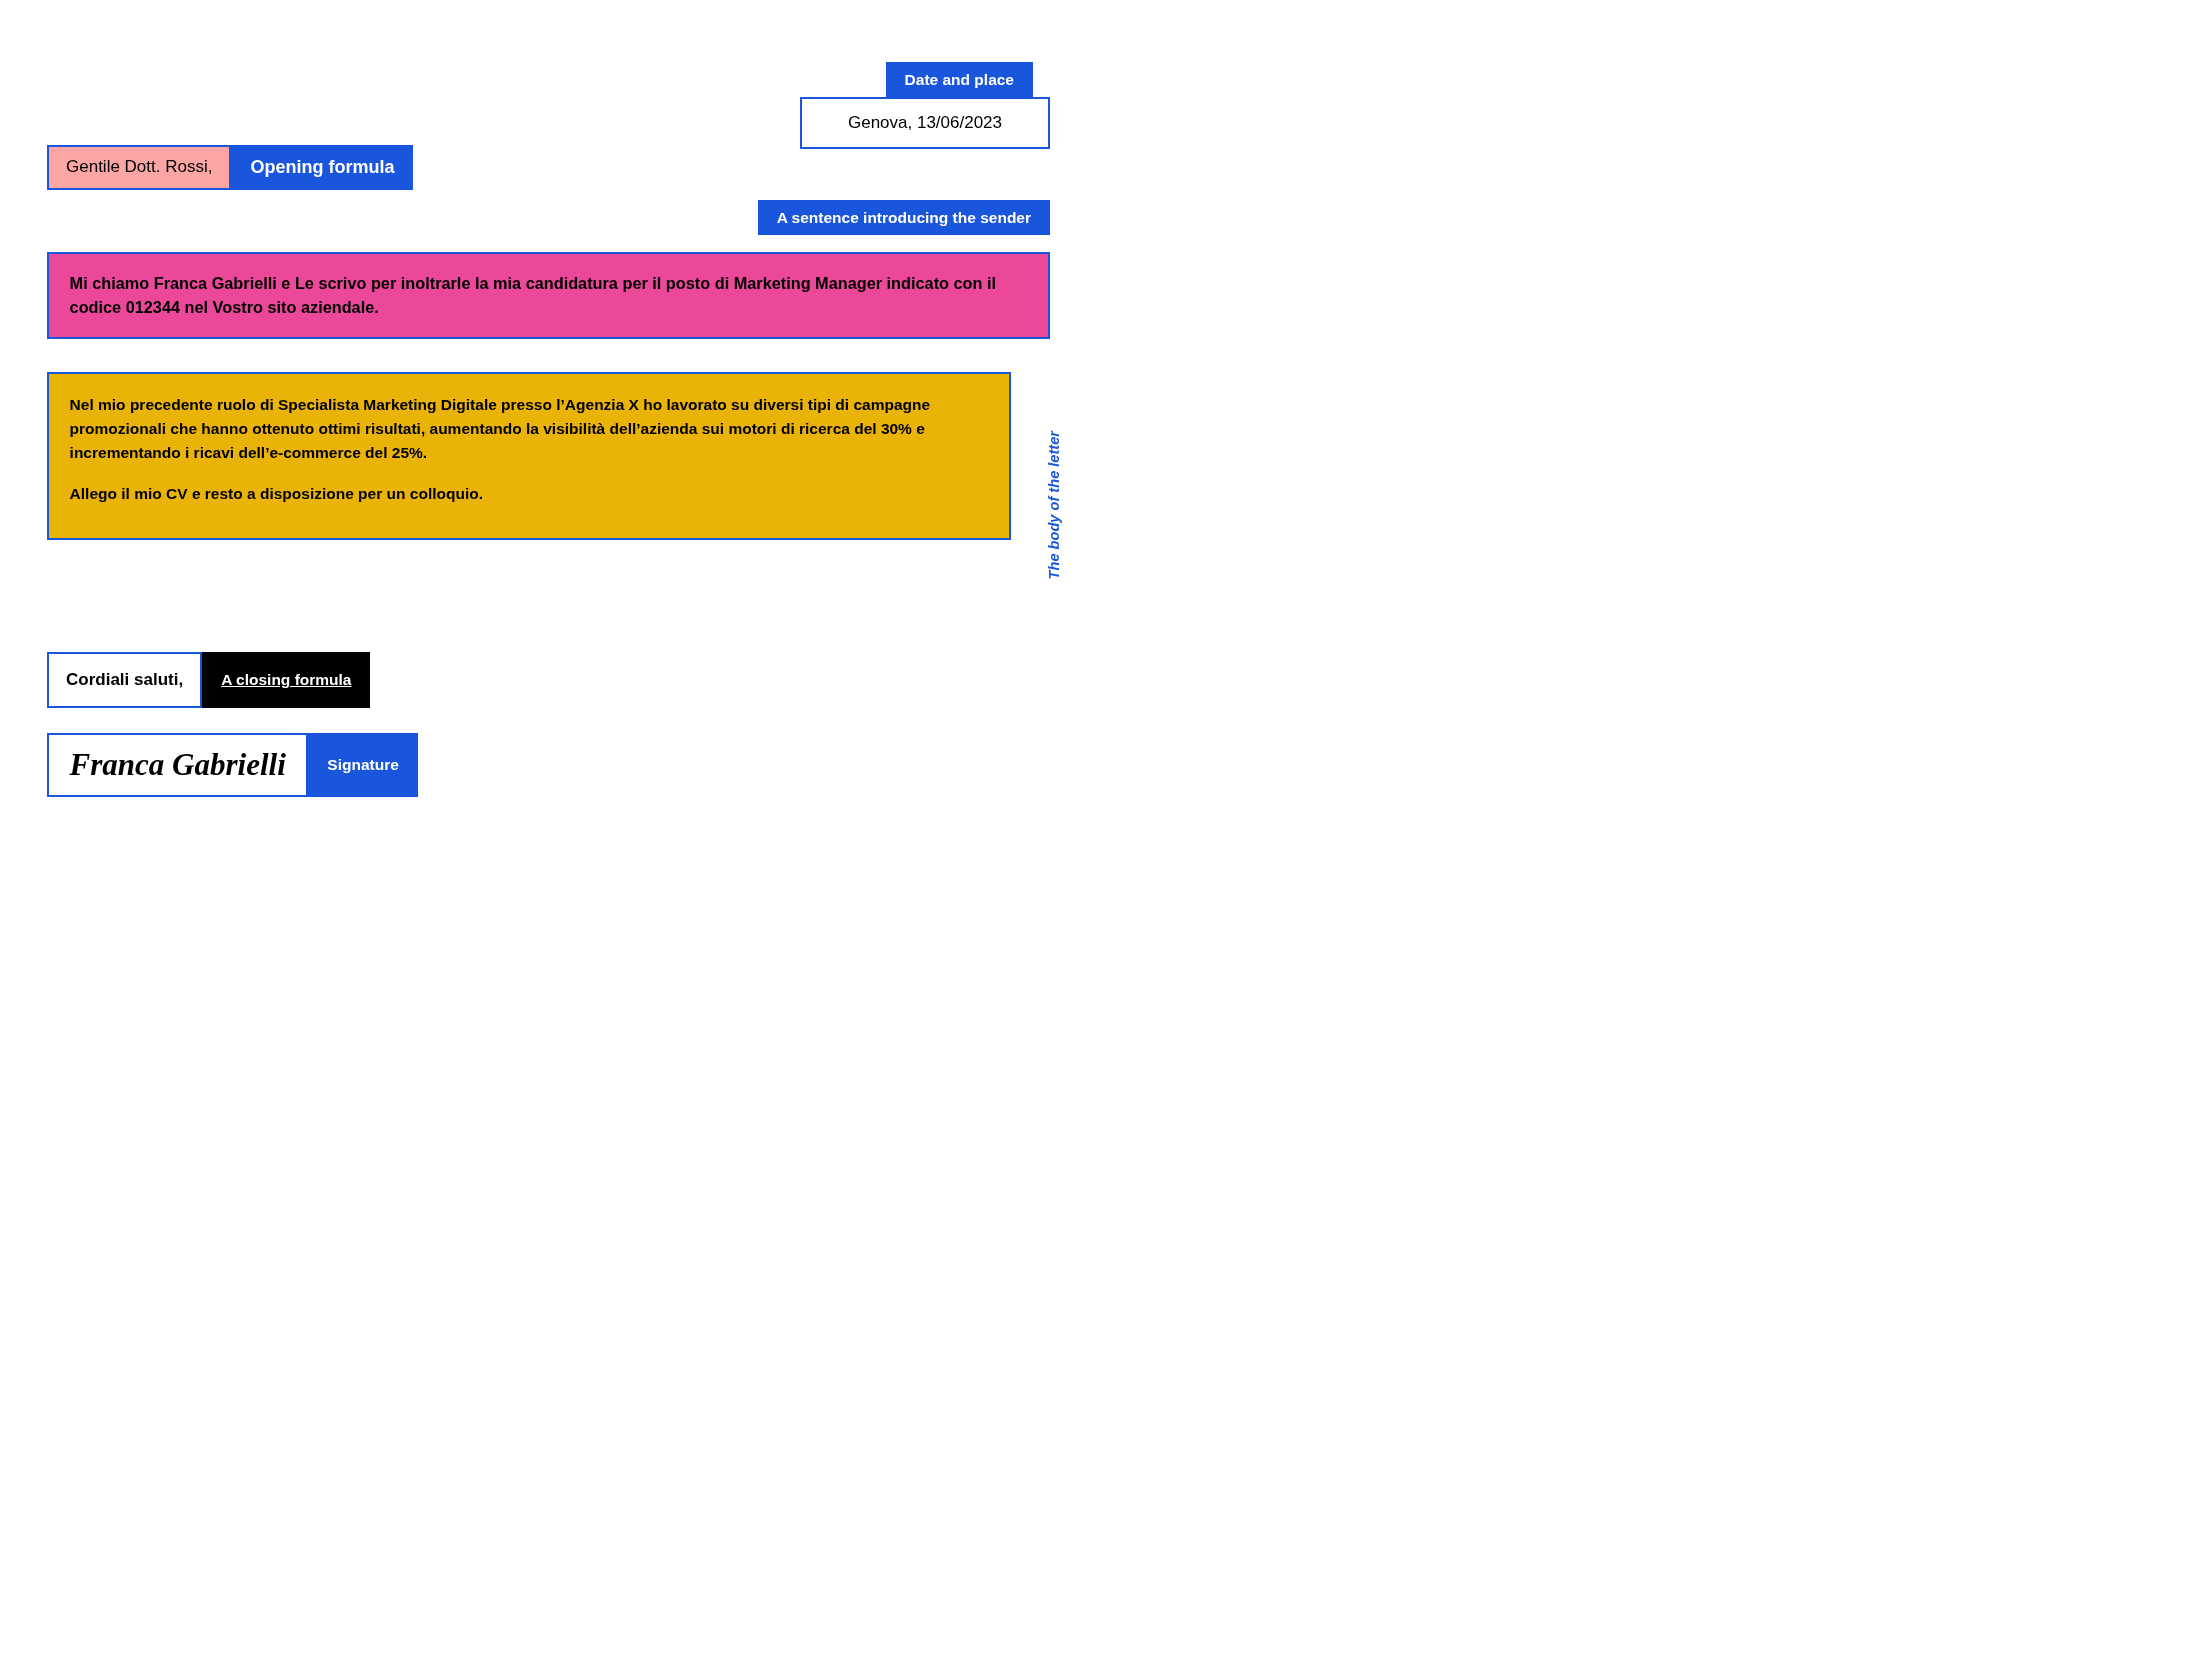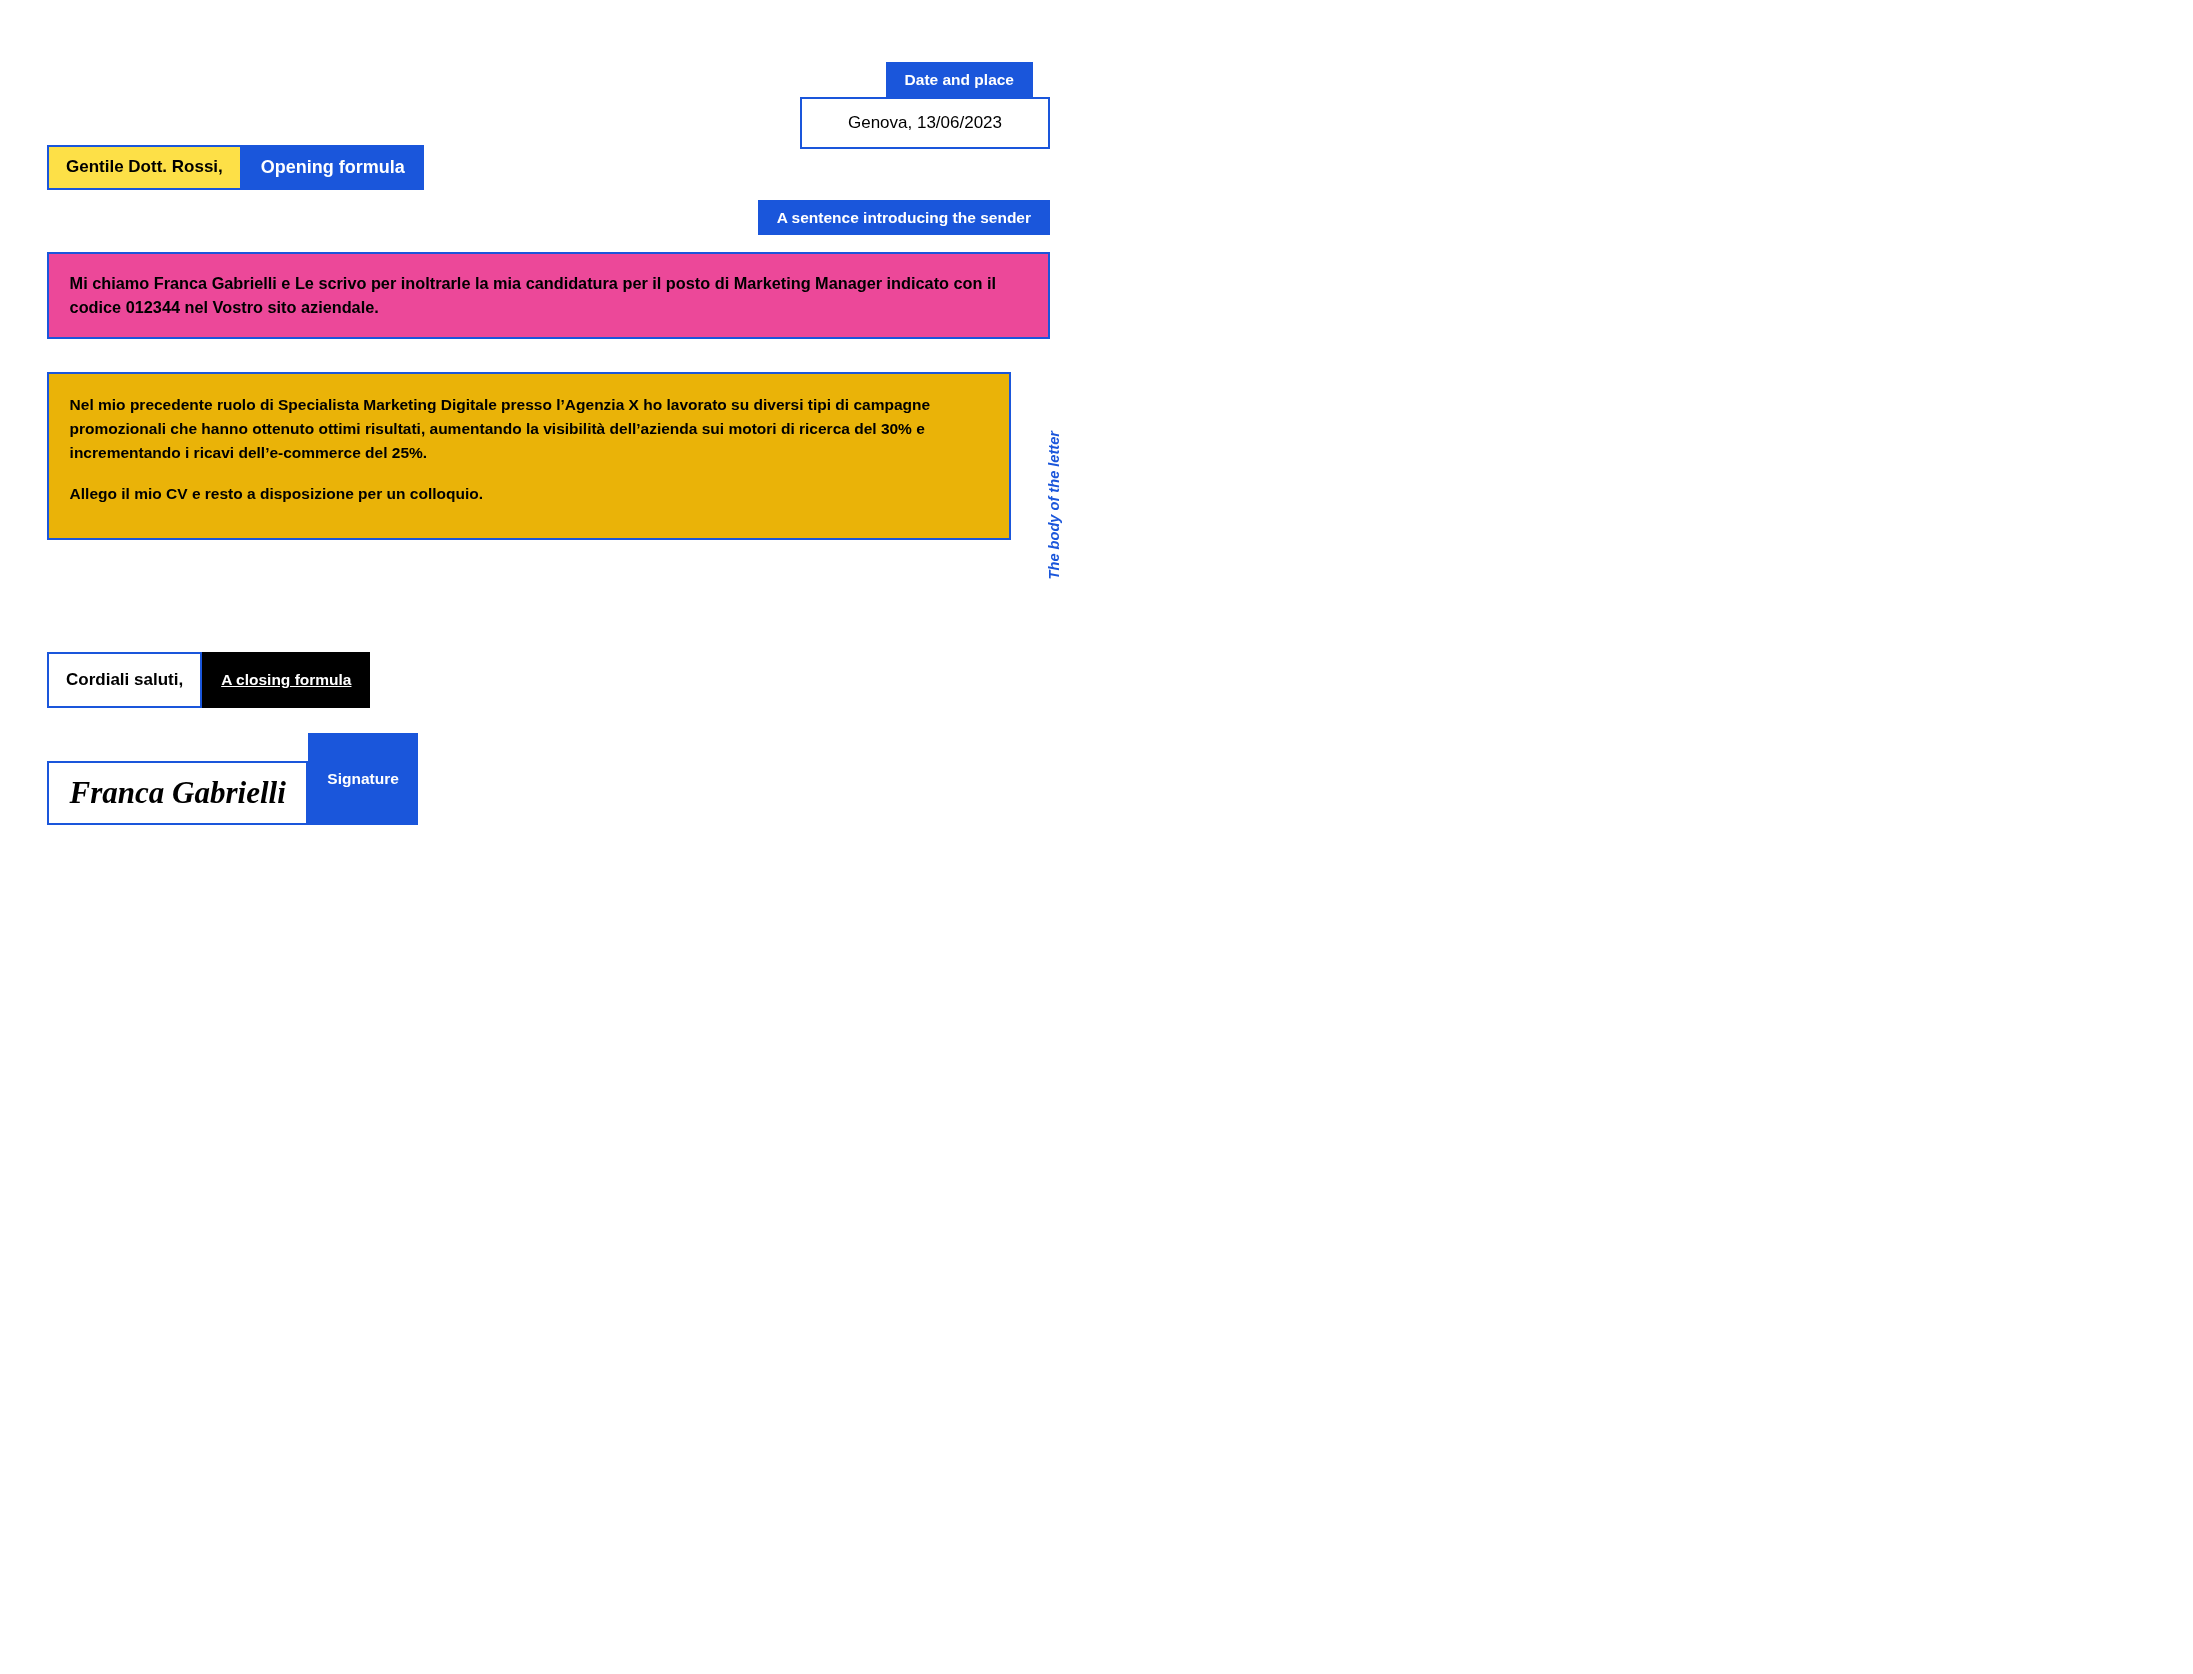--- a/index.html
+++ b/index.html
@@ -42,23 +42,23 @@
       top: 145px;
       left: 47px;
       display: flex;
       align-items: stretch;
     }
 
     .opening-row .text-part {
       border: 2.2px solid #1a56db;
       padding: 10.3px 17px;
       font-size: 17px;
-      font-weight: 700;
-      color: #000;
-      background: #fde047;
+      font-weight: 400;
+      color: #000;
+      background: #fca5a5;
       display: flex;
       align-items: center;
       white-space: nowrap;
     }
 
     .opening-row .badge-part {
       background: #1a56db;
       color: #fff;
       font-size: 18px;
       font-weight: bold;
@@ -111,21 +111,20 @@
       align-items: stretch;
     }
 
     .signature-row .sig-part {
       border: 2.2px solid #1a56db;
       padding: 12px 20.6px;
       background: #fff;
       display: flex;
       align-items: center;
       min-width: 206px;
-      margin-top: 28px;
     }
 
     .signature-row .badge-part {
       background: #1a56db;
       color: #fff;
       font-size: 15.5px;
       font-weight: bold;
       padding: 12px 19px;
       display: flex;
       align-items: center;

